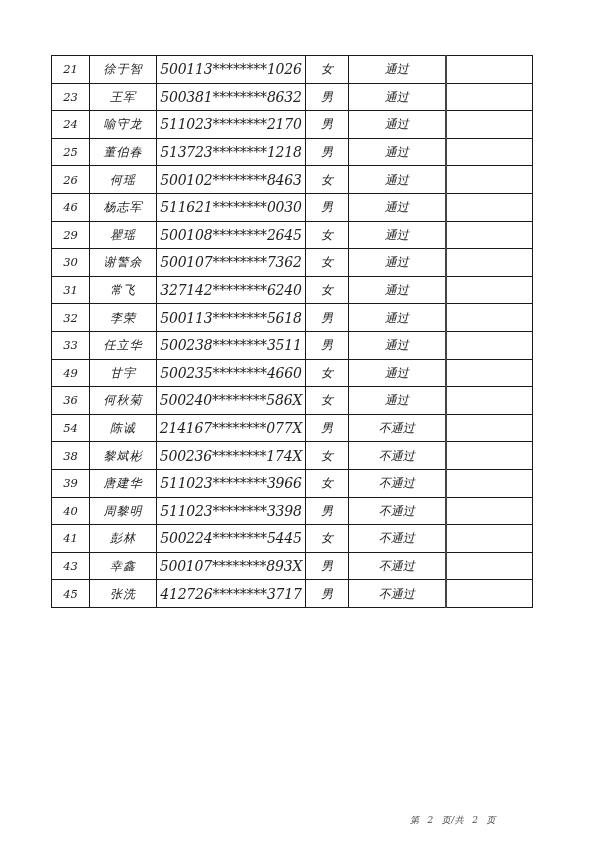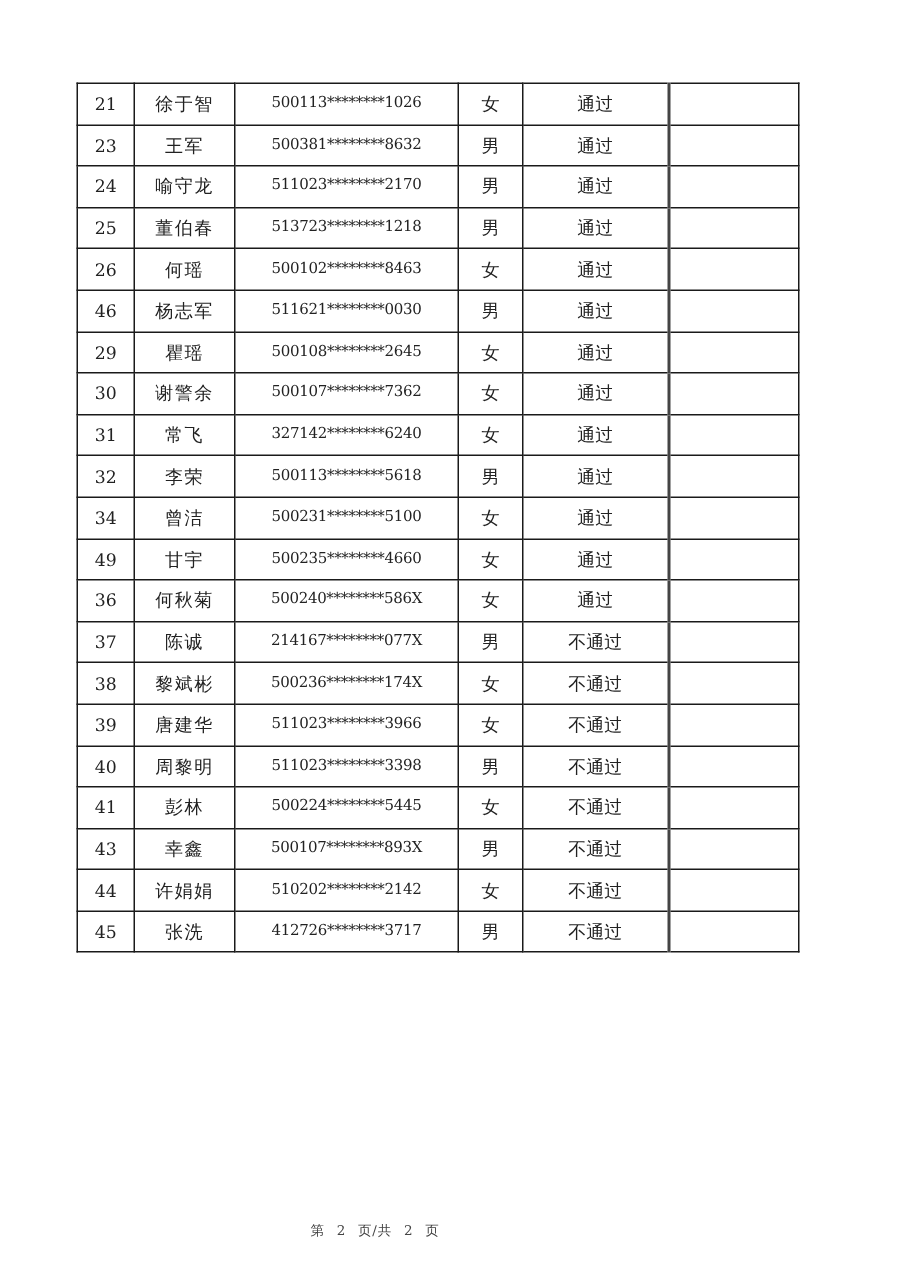--- a/index.html
+++ b/index.html
@@ -13,20 +13,21 @@
     position: relative;
     overflow: hidden;
     font-family: "DejaVu Serif", "Liberation Serif", serif;
     color: #222;
   }
   .page {
     position: absolute;
     left: 0; top: 0;
     width: 600px; height: 848px;
     background: #fff;
+    font-style: italic;
   }
   table.roster {
     position: absolute;
     left: 51px;
     top: 55px;
     width: 481px;
     border-collapse: collapse;
     table-layout: fixed;
   }
   table.roster td {
@@ -34,29 +35,29 @@
     height: 26.6px;
     padding: 0;
     text-align: center;
     vertical-align: middle;
     font-size: 12px;
     line-height: 14px;
     white-space: nowrap;
     overflow: hidden;
   }
   table.roster td.c-no { font-size: 11.5px; }
-  table.roster td.c-id { font-size: 10px; letter-spacing: -0.2px; }
+  table.roster td.c-id { font-size: 14px; letter-spacing: -0.2px; }
   table.roster td.c-name { letter-spacing: 1px; }
   table.roster td.c-remark { border-left: 2px solid #444; }
   .footer {
     position: absolute;
     left: 0;
     width: 500px;
     top: 814px;
-    text-align: center;
+    text-align: right;
     font-size: 9px;
     color: #444;
     letter-spacing: 0.5px;
   }
   .footer span { margin: 0 4px; }
 </style>
 </head>
 <body>
 
 <div class="page">
@@ -144,45 +145,45 @@
         </tr>
         <tr>
           <td class="c-no">32</td>
           <td class="c-name">李荣</td>
           <td class="c-id">500113********5618</td>
           <td class="c-gender">男</td>
           <td class="c-result">通过</td>
           <td class="c-remark"></td>
         </tr>
         <tr>
-          <td class="c-no">34</td>
-          <td class="c-name">曾洁</td>
-          <td class="c-id">500231********5100</td>
-          <td class="c-gender">女</td>
+          <td class="c-no">33</td>
+          <td class="c-name">任立华</td>
+          <td class="c-id">500238********3511</td>
+          <td class="c-gender">男</td>
           <td class="c-result">通过</td>
           <td class="c-remark"></td>
         </tr>
         <tr>
           <td class="c-no">49</td>
           <td class="c-name">甘宇</td>
           <td class="c-id">500235********4660</td>
           <td class="c-gender">女</td>
           <td class="c-result">通过</td>
           <td class="c-remark"></td>
         </tr>
         <tr>
           <td class="c-no">36</td>
           <td class="c-name">何秋菊</td>
           <td class="c-id">500240********586X</td>
           <td class="c-gender">女</td>
           <td class="c-result">通过</td>
           <td class="c-remark"></td>
         </tr>
         <tr>
-          <td class="c-no">37</td>
+          <td class="c-no">54</td>
           <td class="c-name">陈诚</td>
           <td class="c-id">214167********077X</td>
           <td class="c-gender">男</td>
           <td class="c-result">不通过</td>
           <td class="c-remark"></td>
         </tr>
         <tr>
           <td class="c-no">38</td>
           <td class="c-name">黎斌彬</td>
           <td class="c-id">500236********174X</td>
@@ -212,28 +213,20 @@
           <td class="c-id">500224********5445</td>
           <td class="c-gender">女</td>
           <td class="c-result">不通过</td>
           <td class="c-remark"></td>
         </tr>
         <tr>
           <td class="c-no">43</td>
           <td class="c-name">幸鑫</td>
           <td class="c-id">500107********893X</td>
           <td class="c-gender">男</td>
-          <td class="c-result">不通过</td>
-          <td class="c-remark"></td>
-        </tr>
-        <tr>
-          <td class="c-no">44</td>
-          <td class="c-name">许娟娟</td>
-          <td class="c-id">510202********2142</td>
-          <td class="c-gender">女</td>
           <td class="c-result">不通过</td>
           <td class="c-remark"></td>
         </tr>
         <tr>
           <td class="c-no">45</td>
           <td class="c-name">张洗</td>
           <td class="c-id">412726********3717</td>
           <td class="c-gender">男</td>
           <td class="c-result">不通过</td>
           <td class="c-remark"></td>

